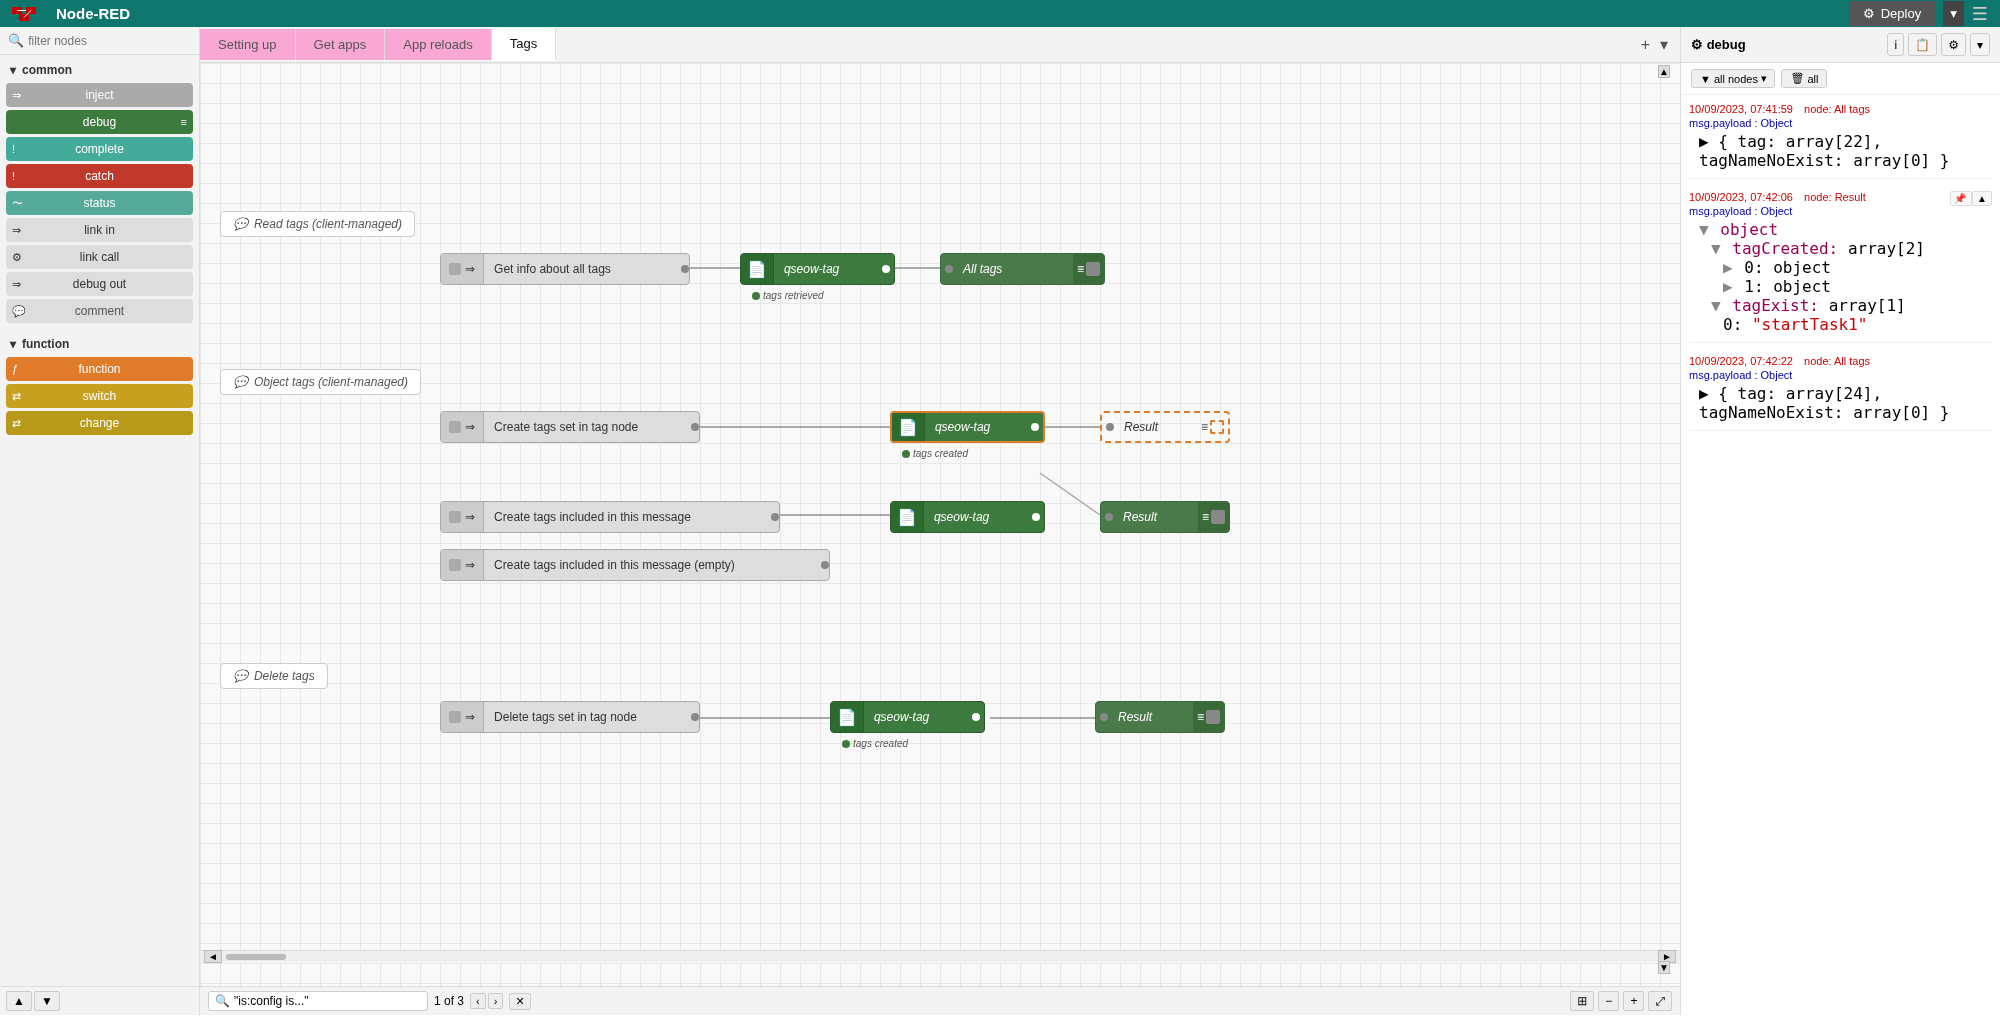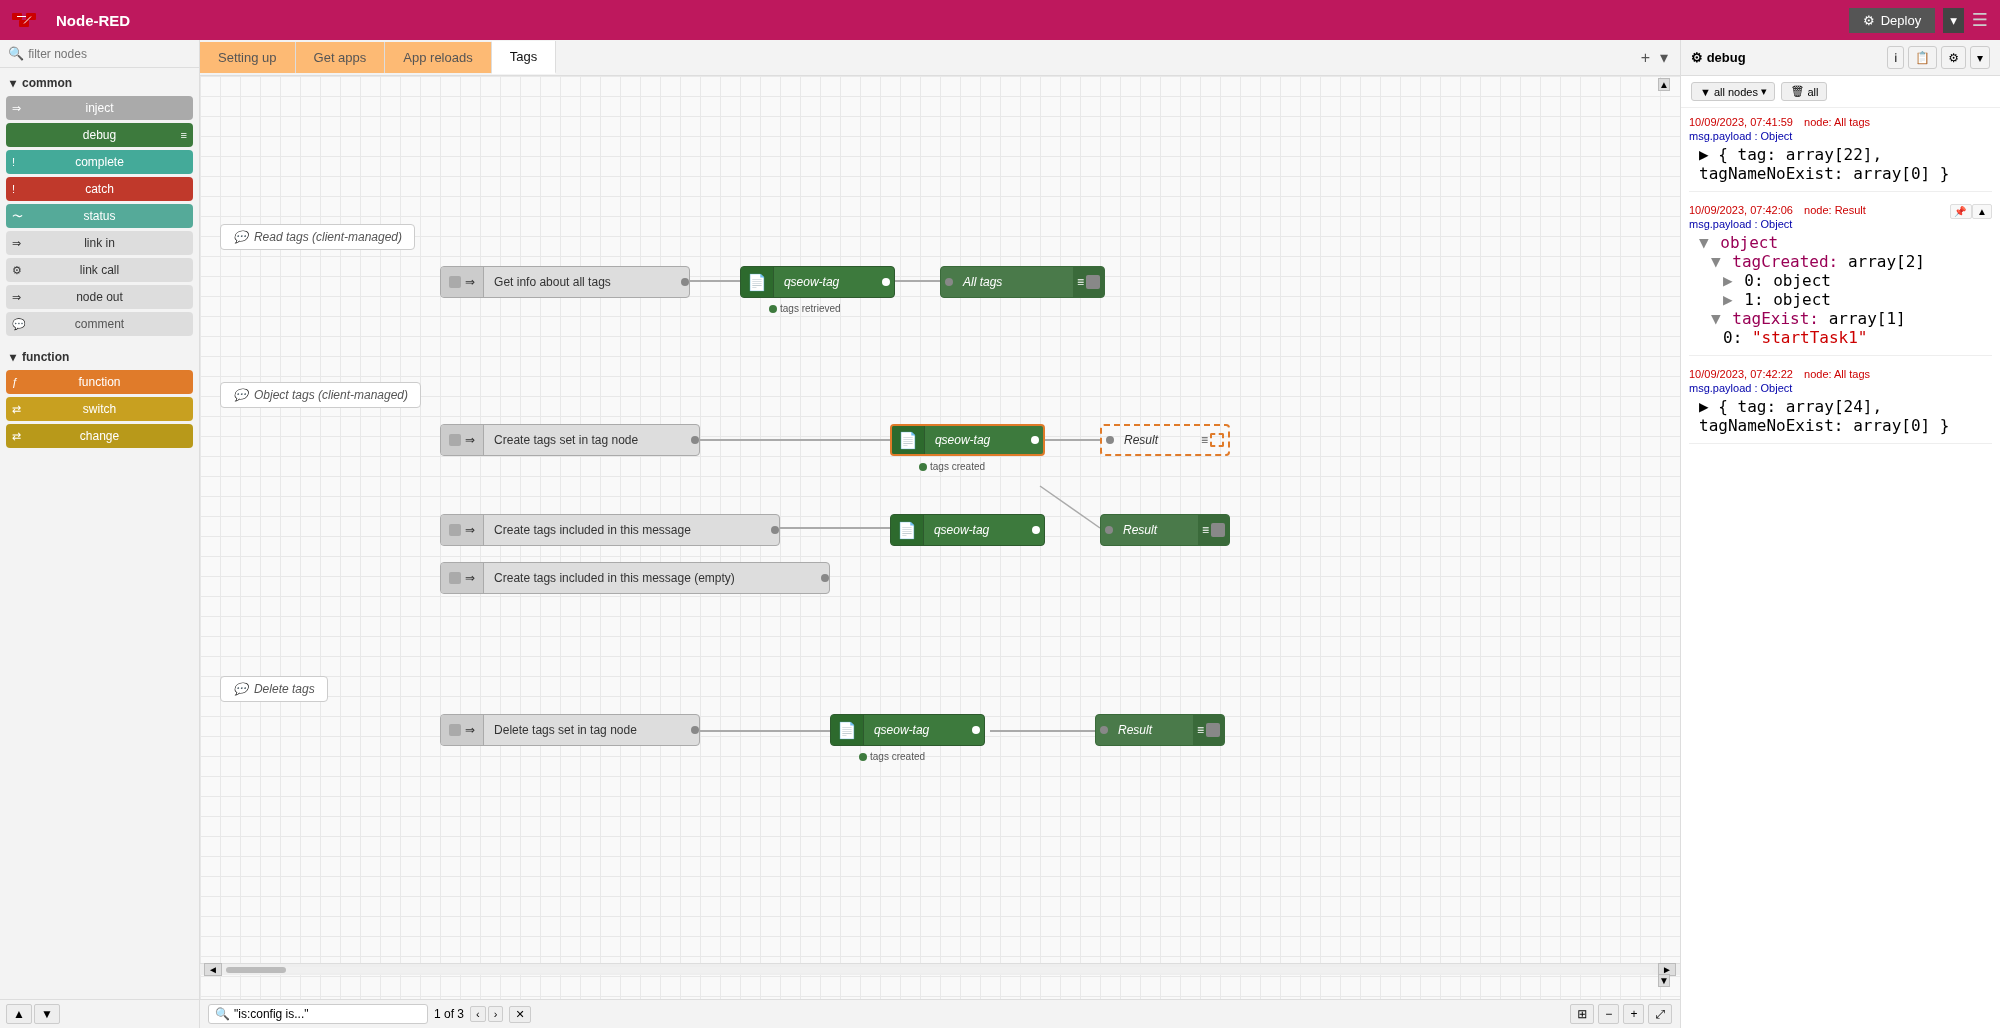--- a/index.html
+++ b/index.html
@@ -1,21 +1,21 @@
 <!DOCTYPE html>
 <html><head>
   <meta charset="utf-8">
   <style>
     * { box-sizing: border-box; margin: 0; padding: 0; }
     body { font-family: 'Segoe UI', Arial, sans-serif; font-size: 13px; background: #fff; overflow: hidden; }
 
     
     .topbar {
       display: flex; align-items: center; justify-content: space-between;
-      background: #be185d; color: #fff; height: 40px; padding: 0 12px;
+      background: #0f766e; color: #fff; height: 27px; padding: 0 12px;
     }
     .topbar-logo { display: flex; align-items: center; gap: 8px; font-size: 15px; font-weight: bold; }
     .topbar-logo-icon { width: 36px; height: 22px; }
     .topbar-right { display: flex; align-items: center; gap: 8px; }
     .deploy-btn {
       display: flex; align-items: center; background: #555; border: none; color: #fff;
       padding: 5px 14px; cursor: pointer; font-size: 13px; gap: 6px;
     }
     .deploy-btn-arrow { background: #444; padding: 5px 7px; cursor: pointer; border: none; color: #fff; }
     .menu-icon { cursor: pointer; font-size: 18px; color: #ccc; }
@@ -58,21 +58,21 @@
     .pill-yellow2 { background: #b8991a; color: #fff; }
     .sidebar-scroll { flex: 1; overflow-y: auto; }
 
     
     .tab-bar {
       display: flex; align-items: center; background: #f3f3f3; border-bottom: 1px solid #ddd;
       height: 36px; padding: 0; overflow: hidden;
     }
     .tab {
       padding: 8px 18px; cursor: pointer; border-right: 1px solid #ddd;
-      font-size: 13px; color: #555; white-space: nowrap; background: #fdba74;
+      font-size: 13px; color: #555; white-space: nowrap; background: #f9a8d4;
       display: flex; align-items: center;
     }
     .tab.active { background: #fff; color: #111; font-weight: 500; border-bottom: 2px solid #fff; }
     .tab-actions { margin-left: auto; display: flex; align-items: center; gap: 2px; padding-right: 8px; }
     .tab-btn { background: none; border: none; cursor: pointer; font-size: 16px; color: #555; padding: 4px; }
 
     
     .canvas-area {
       flex: 1; overflow: hidden; position: relative; background: #f9f9f9;
       background-image: linear-gradient(#e8e8e8 1px, transparent 1px), linear-gradient(90deg, #e8e8e8 1px, transparent 1px);
@@ -94,21 +94,21 @@
     .inject-right { padding: 0 10px; flex: 1; }
     .qseow-node {
       display: flex; align-items: center; border-radius: 4px;
       background: #3d7a3d; border: 1px solid #2d5a2d; font-size: 12px; color: #fff;
       overflow: hidden; height: 32px; position: relative;
     }
     .qseow-node.orange-border { border: 2px solid #e07b2a; }
     .qseow-left { background: #2d6a2d; padding: 0 6px; height: 100%; display: flex; align-items: center; border-right: 1px solid #2d5a2d; font-size: 16px; }
     .qseow-label { padding: 0 10px; font-style: italic; flex: 1; }
     .qseow-dot { width: 8px; height: 8px; border-radius: 50%; background: #fff; margin-right: 4px; }
-    .node-sublabel { position: absolute; bottom: -16px; left: 29px; font-size: 10px; color: #555; white-space: nowrap; display: flex; align-items: center; gap: 3px; }
+    .node-sublabel { position: absolute; bottom: -16px; left: 12px; font-size: 10px; color: #555; white-space: nowrap; display: flex; align-items: center; gap: 3px; font-style: italic; }
     .sublabel-dot { width: 8px; height: 8px; border-radius: 50%; background: #3d7a3d; }
     .debug-node {
       display: flex; align-items: center; border-radius: 4px;
       background: #4a7a4a; border: 1px solid #3a6a3a; font-size: 12px; color: #fff;
       overflow: hidden; height: 32px;
     }
     .debug-label { padding: 0 10px; font-style: italic; flex: 1; }
     .debug-icons { display: flex; align-items: center; background: #3a6a3a; height: 100%; padding: 0 4px; gap: 2px; }
     .debug-square { width: 14px; height: 14px; background: #888; border-radius: 2px; }
     .result-node {
@@ -229,21 +229,21 @@
           <div class="node-pill pill-light">
             <span class="pill-icon">⇒</span>
             <span>link in</span>
           </div>
           <div class="node-pill pill-light">
             <span class="pill-icon">⚙</span>
             <span>link call</span>
           </div>
           <div class="node-pill pill-light">
             <span class="pill-icon">⇒</span>
-            <span>node out</span>
+            <span>debug out</span>
           </div>
           <div class="node-pill pill-light" style="color:#555;">
             <span class="pill-icon" style="color:#555;">💬</span>
             <span>comment</span>
           </div>
         </div>
       </div>
 
       <div class="sidebar-section">
         <div class="sidebar-section-header">

